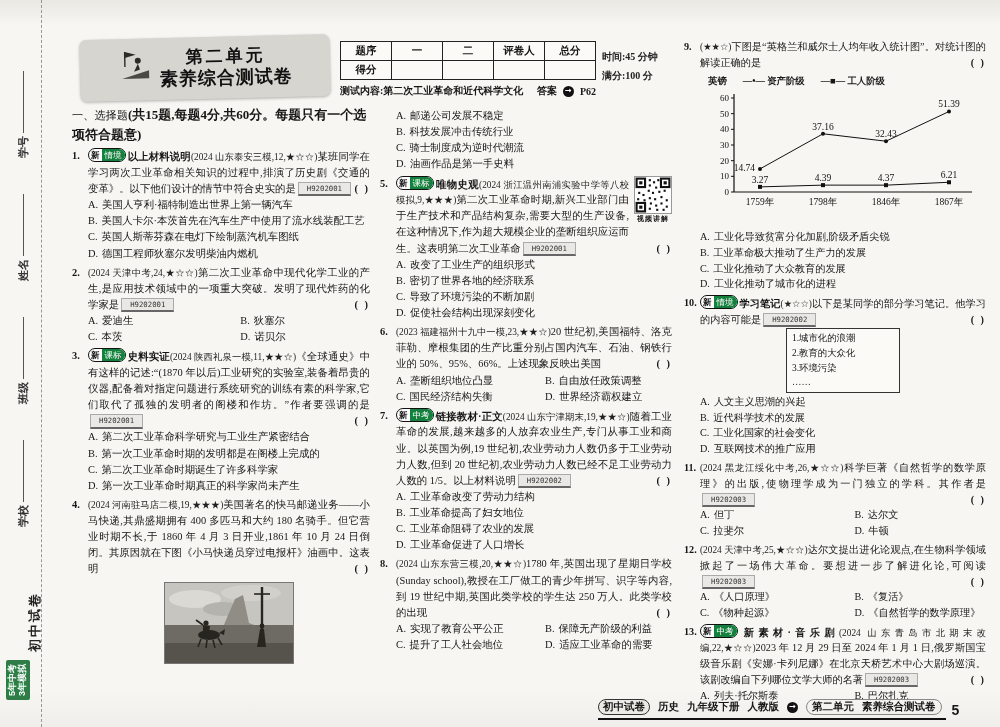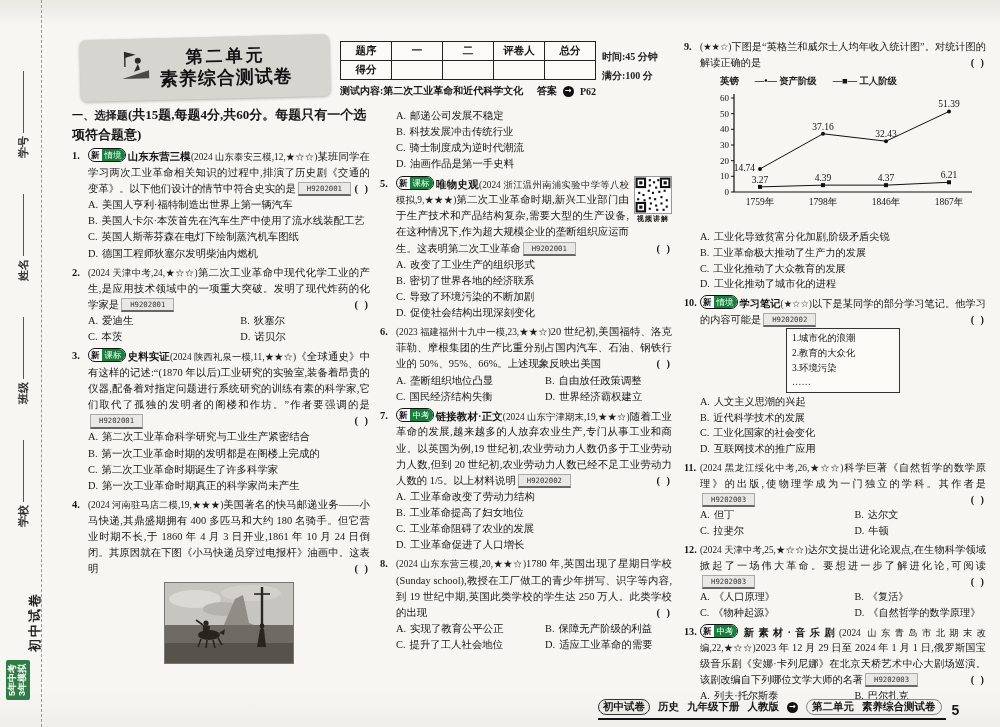--- a/index.html
+++ b/index.html
@@ -37,21 +37,21 @@
                 align-items:center;justify-content:center;font-size:8px;line-height:1;font-family:"DejaVu Sans",sans-serif}
   .circle-arrow::before{content:"→"}
   .timebox{position:absolute;left:602px;top:47px;width:80px;font-size:10px;font-weight:bold;line-height:1.9;color:#222}
 
   
   .col{position:absolute;font-size:10.4px;line-height:1.55;overflow:hidden}
   #c1{left:72px;top:105px;width:298px;height:598px}
   #c2{left:380px;top:105px;width:292px;height:598px}
   #c3{left:684px;top:36px;width:302px;height:668px;font-size:10.2px}
   .section-head{margin-bottom:1px}
-  .section-title{font-weight:bold;font-size:11.2px}
+  .section-title{font-weight:normal;font-size:11.2px}
   .section-desc{font-weight:bold;font-size:13px}
 
   .q{display:flex;margin-top:3px}
   .q-num{flex:none;font-weight:bold;padding-right:3px;min-width:13px}
   .q-body{flex:1;min-width:0}
   .q-stem{text-align:justify}
   .badge{display:inline-flex;align-items:center;border:1px solid #111;border-radius:9px;overflow:hidden;
          font-size:8.5px;line-height:12px;vertical-align:1.5px;margin-right:2px;background:#fff;
          font-family:"Liberation Sans",sans-serif}
   .badge-prefix{padding:0 2px;font-weight:bold;color:#111}
@@ -65,21 +65,21 @@
   .opt-label{flex:none;padding-right:4px}
   .opts.two{display:grid;grid-template-columns:54% 46%}
 
   .fig-painting{display:block;margin:4px auto 2px;border:1px solid #777;background:#b5b3ad}
   .qr{float:right;width:38px;margin:0 0 2px 5px;text-align:center}
   .qr svg{display:block;background:#fff;border:1px solid #999}
   .qr-caption{font-size:7px;letter-spacing:1px;font-weight:bold}
   .note-box{width:102px;border:1px solid #333;background:#fbfaf7;padding:2px 5px;margin:1px auto;font-size:9.4px;line-height:1.55}
 
   .chart{margin:3px 0 2px 4px}
-  .chart-legend{display:flex;gap:16px;font-size:9.4px;align-items:center;margin-left:16px;font-weight:bold}
+  .chart-legend{display:flex;gap:16px;font-size:9.4px;align-items:center;margin-left:4px;font-weight:bold}
   .chart svg text{font-family:"Liberation Serif","DejaVu Serif",serif}
 
   
   .footer{position:absolute;left:598px;top:699px;width:396px;display:flex;align-items:center;gap:6px}
   .footer-line{display:flex;align-items:center;gap:8px;border-bottom:2.5px solid #111;padding:0 4px 3px 0;
                font-weight:bold;font-size:10.5px}
   .footer-badge{border:1.2px solid #333;border-radius:8px;padding:0 4px;background:#eceae5}
   .footer-unit-pill{border:1px solid #888;border-radius:8px;padding:0 5px;display:inline-flex;gap:8px}
   .page-num{font-weight:bold;font-size:14px;font-family:"Liberation Sans",sans-serif}
 </style>
@@ -163,21 +163,21 @@
 <div class="col" id="c1">
   <div class="section-head">
     <span class="section-title">一、选择题</span><span class="section-desc">(共15题,每题4分,共60分。每题只有一个选项符合题意)</span>
   </div>
 <div class="q">
       <span class="q-num">1.</span>
       <div class="q-body">
         <div class="q-stem"><span class="badge">
             <span class="badge-prefix">新</span>
             <span class="badge-label">情境</span>
-          </span><span class="topic">山东东营三模</span><span class="q-source">(2024 山东泰安三模,12,★☆☆)</span><span>某班同学在学习两次工业革命相关知识的过程中,排演了历史剧《交通的变革》。以下他们设计的情节中符合史实的是</span><span class="code">H9202001</span><span class="bracket">(  )</span></div>
+          </span><span class="topic">以上材料说明</span><span class="q-source">(2024 山东泰安三模,12,★☆☆)</span><span>某班同学在学习两次工业革命相关知识的过程中,排演了历史剧《交通的变革》。以下他们设计的情节中符合史实的是</span><span class="code">H9202001</span><span class="bracket">(  )</span></div>
         <div class="opts">
           <div class="opt">
             <span class="opt-label">A.</span>
             <span>美国人亨利·福特制造出世界上第一辆汽车</span>
           </div>
           <div class="opt">
             <span class="opt-label">B.</span>
             <span>美国人卡尔·本茨首先在汽车生产中使用了流水线装配工艺</span>
           </div>
           <div class="opt">

